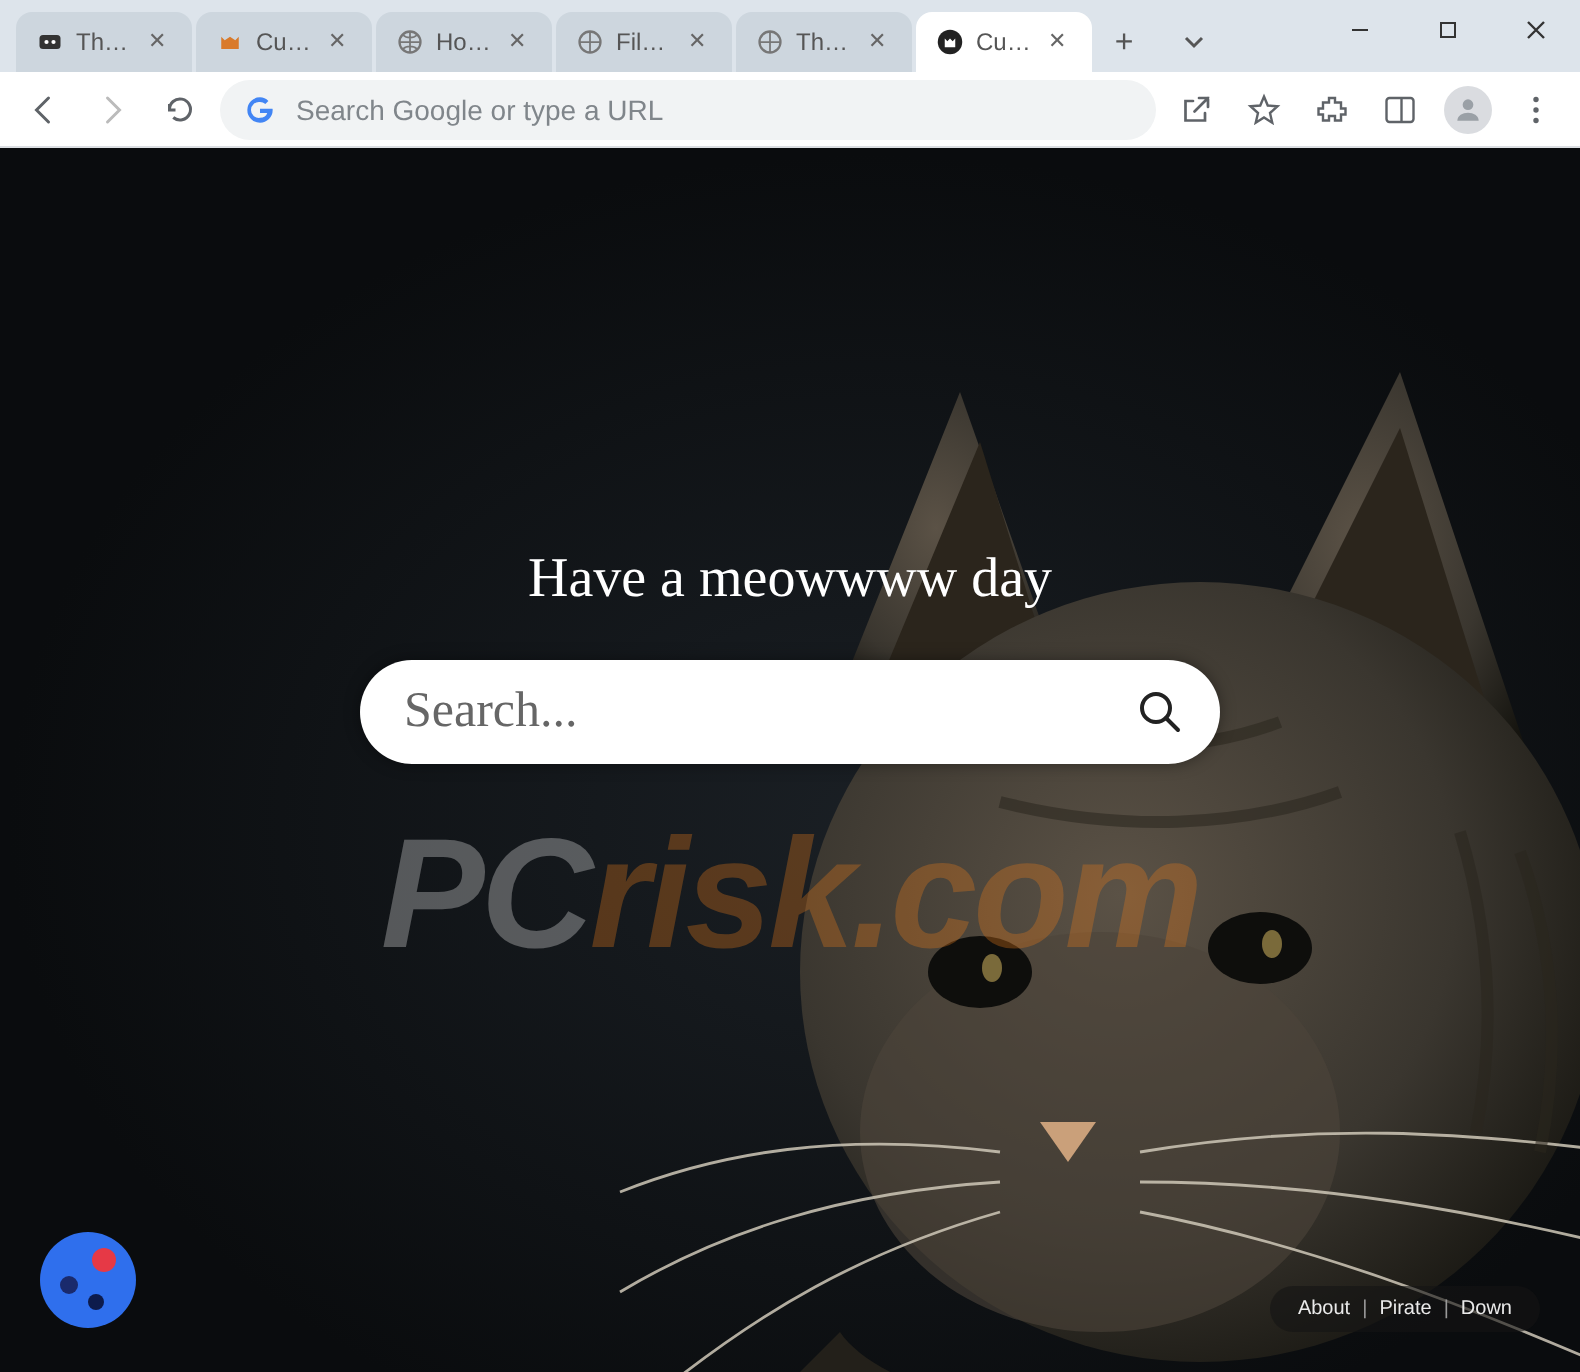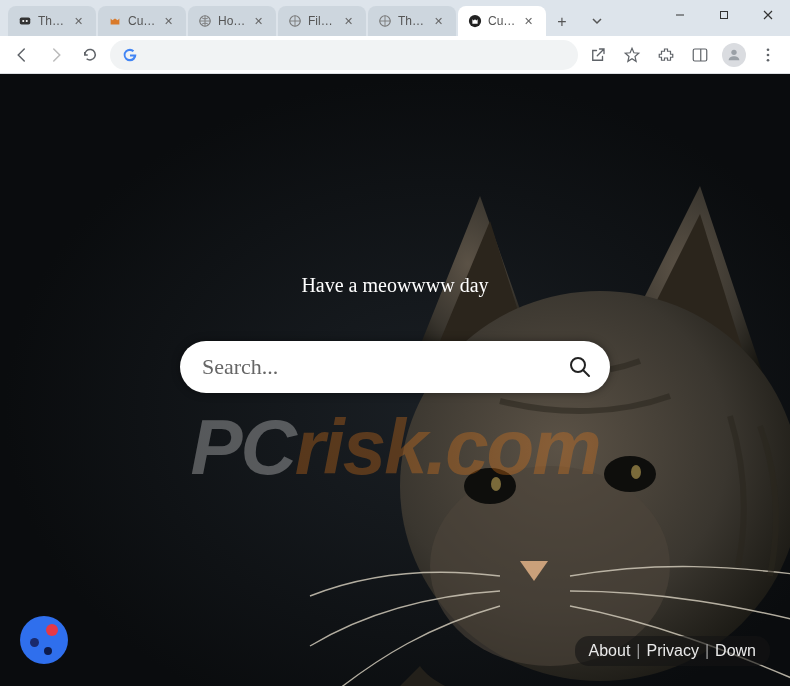--- a/index.html
+++ b/index.html
@@ -101,36 +101,36 @@
   position:absolute;
   top: 200px;
   left: 50%;
   transform: translateX(-50%);
   text-align:center;
   width: 430px;
 }
 .hero-title {
   color:#fff;
   font-family: "Comic Sans MS", cursive;
-  font-size: 20px;
-  margin-bottom: 44px;
+  font-size: 28px;
+  margin-bottom: 24px;
 }
 .search-pill {
   background:#fff;
   border-radius: 30px;
   height: 52px;
   display:flex;
   align-items:center;
   padding: 0 18px 0 22px;
   box-shadow: 0 0 8px rgba(0,0,0,0.4);
 }
 .search-pill input {
   flex:1; border:none; outline:none;
   font-family: "Comic Sans MS", cursive;
-  font-size: 22px;
+  font-size: 25px;
   color:#333;
   background:transparent;
 }
 .search-pill input::placeholder { color:#666; }
 .search-pill .search-go { width:24px;height:24px;cursor:pointer; }
 
 
 .ball-btn {
   position:absolute; left:20px; bottom:22px;
   width:48px;height:48px;border-radius:50%;
@@ -141,21 +141,21 @@
 .ball-btn::after{content:"";position:absolute;width:9px;height:9px;border-radius:50%;background:#1a2a6c;top:22px;left:10px;}
 .ball-dot3{position:absolute;width:8px;height:8px;border-radius:50%;background:#0d1b4c;bottom:9px;left:24px;}
 
 
 .footer {
   position:absolute; right:20px; bottom:20px;
   background: rgba(20,20,20,0.6);
   border-radius: 14px;
   padding: 6px 14px;
   display:flex; gap:6px;
-  color:#ccc; font-size:16px;
+  color:#ccc; font-size:10px;
 }
 .footer a{ color:#eaeaea; text-decoration:none; cursor:pointer;}
 .footer .sep{ color:#999; }
 
 
 .watermark {
   position:absolute;
   left:50%; top:61%;
   transform: translate(-50%, -50%);
   font-family: Arial, sans-serif;
@@ -289,20 +289,21 @@
         <path d="M5 8 L5 12 L9 12" stroke="#5f6368" stroke-width="2" fill="none"></path>
       </svg>
   </div>
 
   <div class="omnibox">
     <span class="omnibox-icon">
       <svg viewBox="0 0 24 24" width="16" height="16">
         <path d="M21.35 11.1H12v3.2h5.4c-.5 2.3-2.5 3.6-5.4 3.6A6 6 0 1 1 12 6c1.5 0 2.9.55 4 1.5l2.3-2.3A9.5 9.5 0 0 0 12 2.5 9.5 9.5 0 1 0 21.5 12c0-.3 0-.6-.15-.9z" fill="#4285F4"></path>
       </svg>
     </span>
+    <span class="omnibox-text">Search Google or type a URL</span>
   </div>
 
   <div class="toolbar-icon">
     <svg width="18" height="18" viewBox="0 0 24 24">
         <path d="M14 4 L20 4 L20 10 M20 4 L11 13 M18 14 V19 H5 V6 H10" stroke="#5f6368" stroke-width="1.8" fill="none" stroke-linecap="round"></path>
       </svg>
   </div>
   <div class="toolbar-icon">
     <svg width="18" height="18" viewBox="0 0 24 24">
         <path d="M12 3 L14.5 9 L21 9.5 L16 14 L17.5 20.5 L12 17 L6.5 20.5 L8 14 L3 9.5 L9.5 9 Z" fill="none" stroke="#5f6368" stroke-width="1.6"></path>
@@ -395,21 +396,21 @@
     </div>
   </div>
 
   <div class="ball-btn">
       <span class="ball-dot3"></span>
     </div>
 
   <div class="footer">
     <a>About</a>
     <span class="sep">|</span>
-    <a>Privacy</a>
+    <a>Pirate</a>
     <span class="sep">|</span>
     <a>Down</a>
   </div>
 
   <div class="watermark">
     <span class="wm1">PC</span><span class="wm2">risk.com</span>
   </div>
 
 </div>
 

